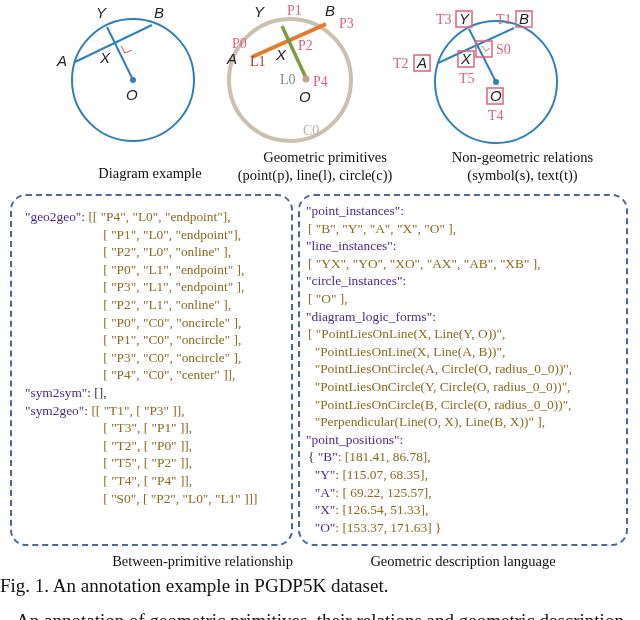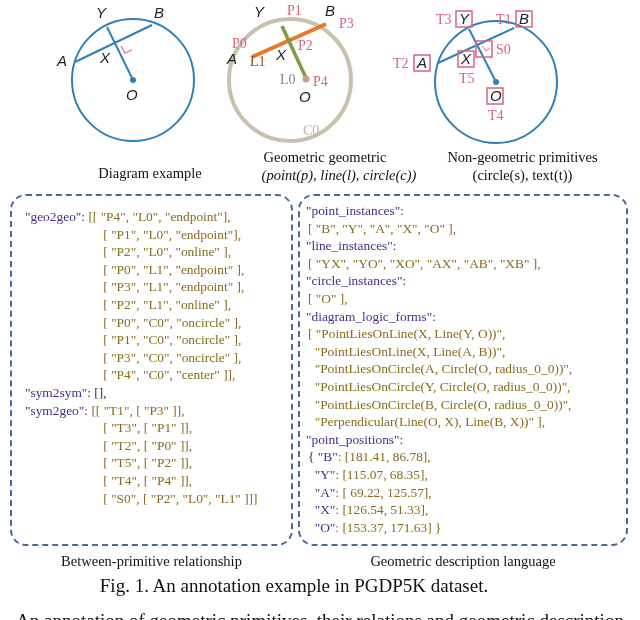--- a/index.html
+++ b/index.html
@@ -4,21 +4,21 @@
   <style>
     html, body { margin: 0; padding: 0; background: #ffffff; }
     body { width: 640px; height: 620px; position: relative; overflow: hidden;
            font-family: "Liberation Serif", serif; color: #1a1a1a; }
     svg { position: absolute; left: 0; top: 0; }
     .caption { position: absolute; text-align: center; font-size: 14.5px; line-height: 18px; color: #111; }
     .panel { position: absolute; border: 2.5px dashed #4a6a94; border-radius: 16px; box-sizing: border-box; }
     .code { position: absolute; font-size: 13.4px; line-height: 17.6px; white-space: pre; color: #8a6a1c; }
     .key { color: #4b2a8a; }
     .blk { color: #333; }
-    .fig-caption { position: absolute; left: 0; width: 588px; text-align: center; font-size: 19px; top: 575px; color: #111; }
+    .fig-caption { position: absolute; left: 0; width: 588px; text-align: left; font-size: 19px; top: 575px; color: #111; }
     .cutoff { position: absolute; left: 0; width: 640px; top: 606px; height: 14px; overflow: hidden; font-size: 19px; text-align: center; color: #111; line-height: 30px; }
     .lbl { font-family: "Liberation Sans", sans-serif; font-style: italic; font-size: 15px; fill: #222; }
     .pk { font-family: "Liberation Serif", serif; font-size: 14px; fill: #d9647e; }
     .gray { font-family: "Liberation Serif", serif; font-size: 14px; fill: #b9b2a6; }
   </style>
 </head>
 <body>
 
 <svg width="640" height="200">
 
@@ -76,24 +76,24 @@
     <rect x="458" y="51" width="16" height="16" fill="none" stroke="#d9647e" stroke-width="1.5"></rect>
     <text class="lbl" x="461" y="64">X</text>
     <text class="pk" x="459" y="83">T5</text>
     <rect x="487" y="88" width="16" height="16" fill="none" stroke="#d9647e" stroke-width="1.5"></rect>
     <text class="lbl" x="490" y="101">O</text>
     <text class="pk" x="488" y="120">T4</text>
   </g>
 </svg>
 
 <div class="caption" style="left:55px; top:157px; width:190px;margin-top:7px;">Diagram example</div>
-<div class="caption" style="left:215px; top:148px; width:220px;">Geometric geometric</div>
-<div class="caption" style="left:229px; top:166px; width:220px;font-style:italic;">(point(p), line(l), circle(c))</div>
-<div class="caption" style="left:405px; top:148px; width:235px;">Non-geometric primitives</div>
-<div class="caption" style="left:405px; top:166px; width:235px;">(circle(s), text(t))</div>
+<div class="caption" style="left:215px; top:148px; width:220px;">Geometric primitives</div>
+<div class="caption" style="left:205px; top:166px; width:220px;">(point(p), line(l), circle(c))</div>
+<div class="caption" style="left:405px; top:148px; width:235px;">Non-geometric relations</div>
+<div class="caption" style="left:405px; top:166px; width:235px;">(symbol(s), text(t))</div>
 
 <div class="panel" style="left:10px; top:194px; width:283px; height:352px;"></div>
 <div class="code" style="left:25px; top:208px;"><span class="key">"geo2geo"</span><span class="blk">: </span><span>[[ "P4", "L0", "endpoint"],</span></div>
 <div class="code" style="left:100px; top:225.6px;"> [ "P1", "L0", "endpoint"],</div>
 <div class="code" style="left:100px; top:243.2px;"> [ "P2", "L0", "online" ],</div>
 <div class="code" style="left:100px; top:260.8px;"> [ "P0", "L1", "endpoint" ],</div>
 <div class="code" style="left:100px; top:278.4px;"> [ "P3", "L1", "endpoint" ],</div>
 <div class="code" style="left:100px; top:296px;"> [ "P2", "L1", "online" ],</div>
 <div class="code" style="left:100px; top:313.6px;"> [ "P0", "C0", "oncircle" ],</div>
 <div class="code" style="left:100px; top:331.2px;"> [ "P1", "C0", "oncircle" ],</div>
@@ -102,21 +102,21 @@
 
 <div class="code" style="left:25px; top:384px;"><span class="key">"sym2sym"</span><span class="blk">: </span><span class="blk">[],</span></div>
 
 <div class="code" style="left:25px; top:401.6px;"><span class="key">"sym2geo"</span><span class="blk">: </span><span>[[ "T1", [ "P3" ]],</span></div>
 <div class="code" style="left:100px; top:419.2px;"> [ "T3", [ "P1" ]],</div>
 <div class="code" style="left:100px; top:436.8px;"> [ "T2", [ "P0" ]],</div>
 <div class="code" style="left:100px; top:454.4px;"> [ "T5", [ "P2" ]],</div>
 <div class="code" style="left:100px; top:472px;"> [ "T4", [ "P4" ]],</div>
 <div class="code" style="left:100px; top:489.6px;"> [ "S0", [ "P2", "L0", "L1" ]]]</div>
 
-<div class="caption" style="left:10px; top:552px; width:283px;">Between-primitive relationship</div>
+<div class="caption" style="left:10px; top:552px; width:283px;text-align:right;">Between-primitive relationship</div>
 
 <div class="panel" style="left:298px; top:194px; width:330px; height:352px;"></div>
 <div class="code key" style="left:306px; top:202px;">"point_instances":</div>
 <div class="code" style="left:308px; top:219.6px;">[ "B", "Y", "A", "X", "O" ],</div>
 <div class="code key" style="left:306px; top:237.2px;">"line_instances":</div>
 <div class="code" style="left:308px; top:254.8px;">[ "YX", "YO", "XO", "AX", "AB", "XB" ],</div>
 <div class="code key" style="left:306px; top:272.4px;">"circle_instances":</div>
 <div class="code" style="left:308px; top:290px;">[ "O" ],</div>
 <div class="code key" style="left:306px; top:307.6px;">"diagram_logic_forms":</div>
 <div class="code" style="left:308px; top:325.2px;">[ "PointLiesOnLine(X, Line(Y, O))",</div>

